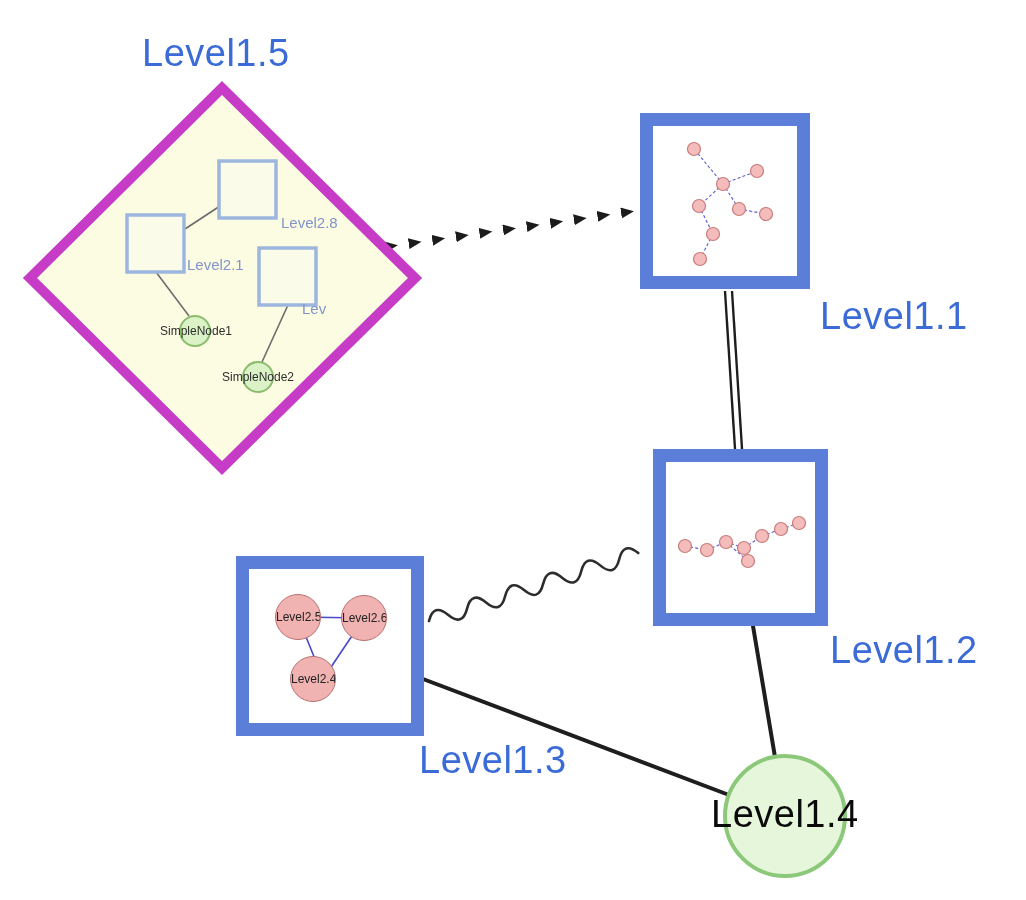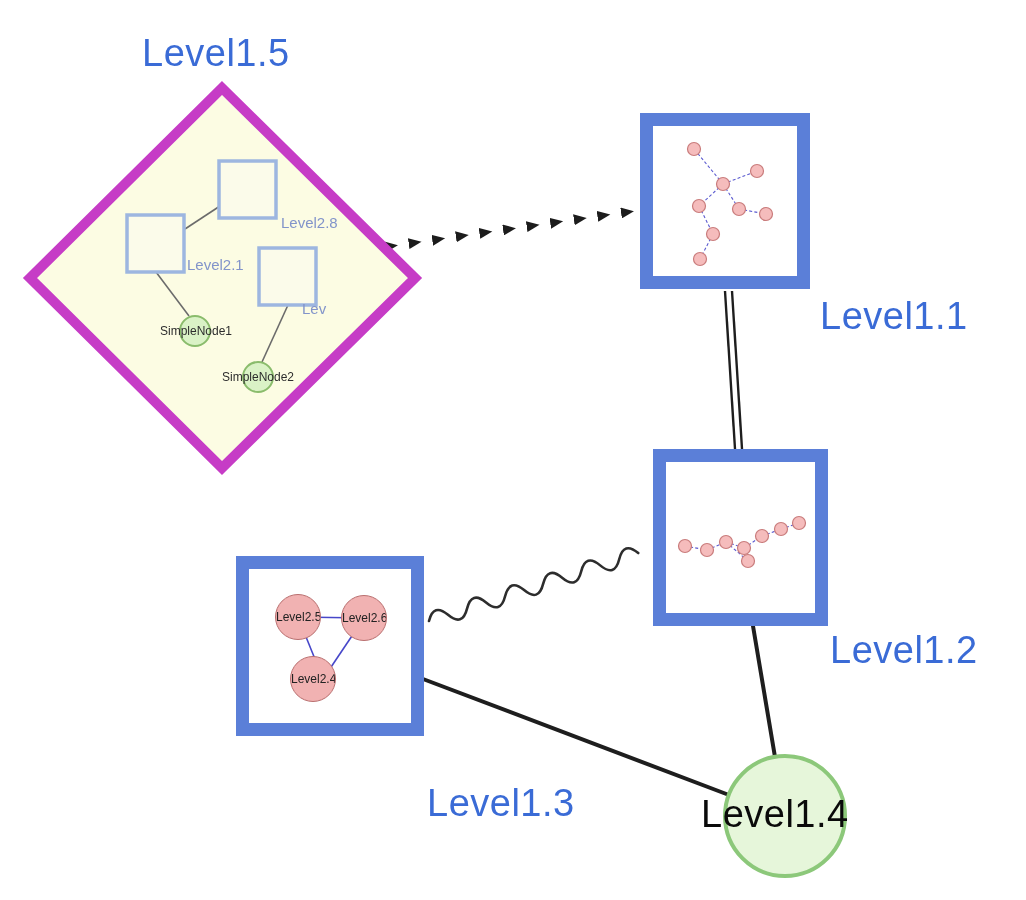--- a/index.html
+++ b/index.html
@@ -11,21 +11,21 @@
     font-family:"Liberation Sans", sans-serif;
   }
   .layer{position:absolute;left:0;top:0;}
   .lbl{position:absolute;white-space:nowrap;}
   .lbl-big{
     font-size:38px;
     line-height:1.05;
     color:#3a6bd6;
     letter-spacing:0.5px;
   }
-  .lbl-black{color:#0a0a0a;}
+  .lbl-black{color:#0a0a0a;margin-left:10px;}
   .lbl-small-blue{
     font-size:15px;
     color:#8294ca;
   }
   .lbl-node{
     font-size:12px;
     color:#2d2d2d;
     transform:translate(-50%,-50%);
   }
   .pink-circle{
@@ -150,21 +150,21 @@
   <div class="pink-circle" style="left:290px;top:656px;">
     <span>Level2.4</span>
   </div>
 
   <div class="lbl lbl-big" style="left:142px;top:34px;">Level1.5</div>
 
   <div class="lbl lbl-big" style="left:820px;top:297px;text-align:center;">Level1.1</div>
 
   <div class="lbl lbl-big" style="left:830px;top:631px;">Level1.2</div>
 
-  <div class="lbl lbl-big" style="left:419px;top:784px;margin-left:8px;">Level1.3</div>
+  <div class="lbl lbl-big" style="left:419px;top:741px;">Level1.3</div>
 
   <div class="lbl lbl-big lbl-black" style="left:701px;top:795px;">Level1.4</div>
 
   <div class="lbl lbl-small-blue" style="left:281px;top:214px;">Level2.8</div>
 
   <div class="lbl lbl-small-blue" style="left:187px;top:256px;">Level2.1</div>
 
   <div class="lbl lbl-small-blue" style="left:302px;top:300px;">Lev</div>
 
   <div class="lbl lbl-node" style="left:196px;top:331px;">SimpleNode1</div>

